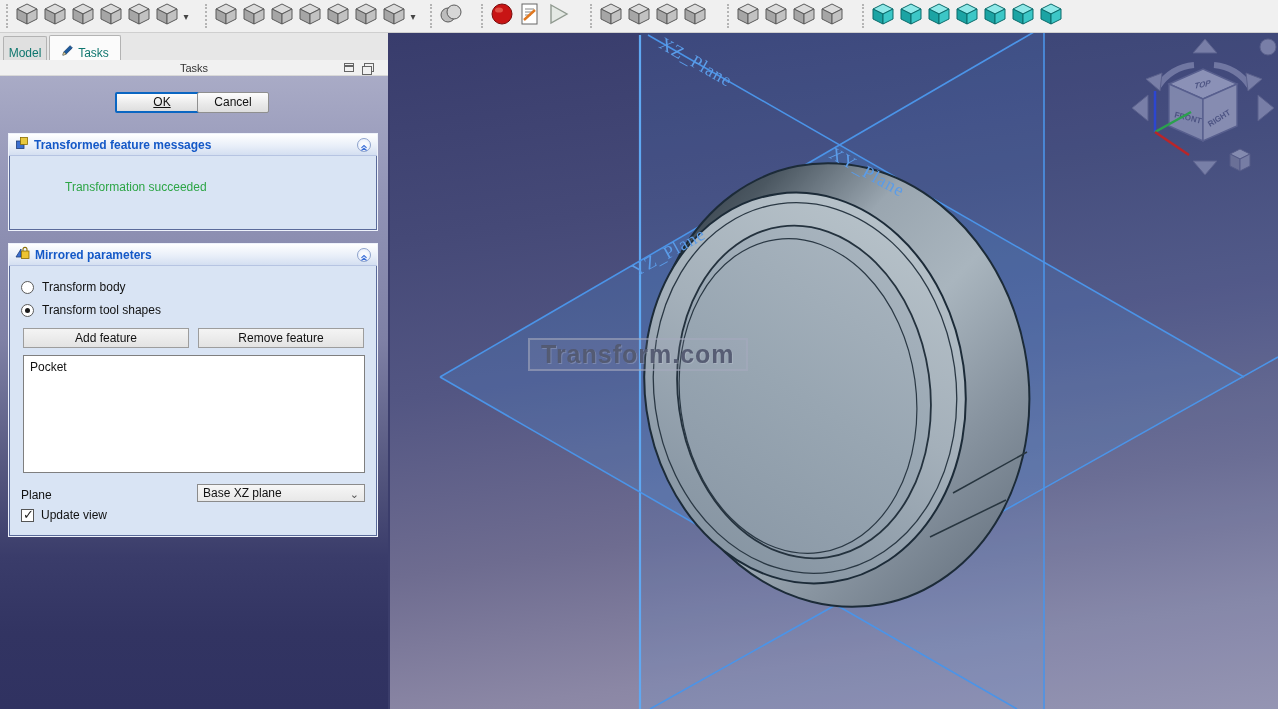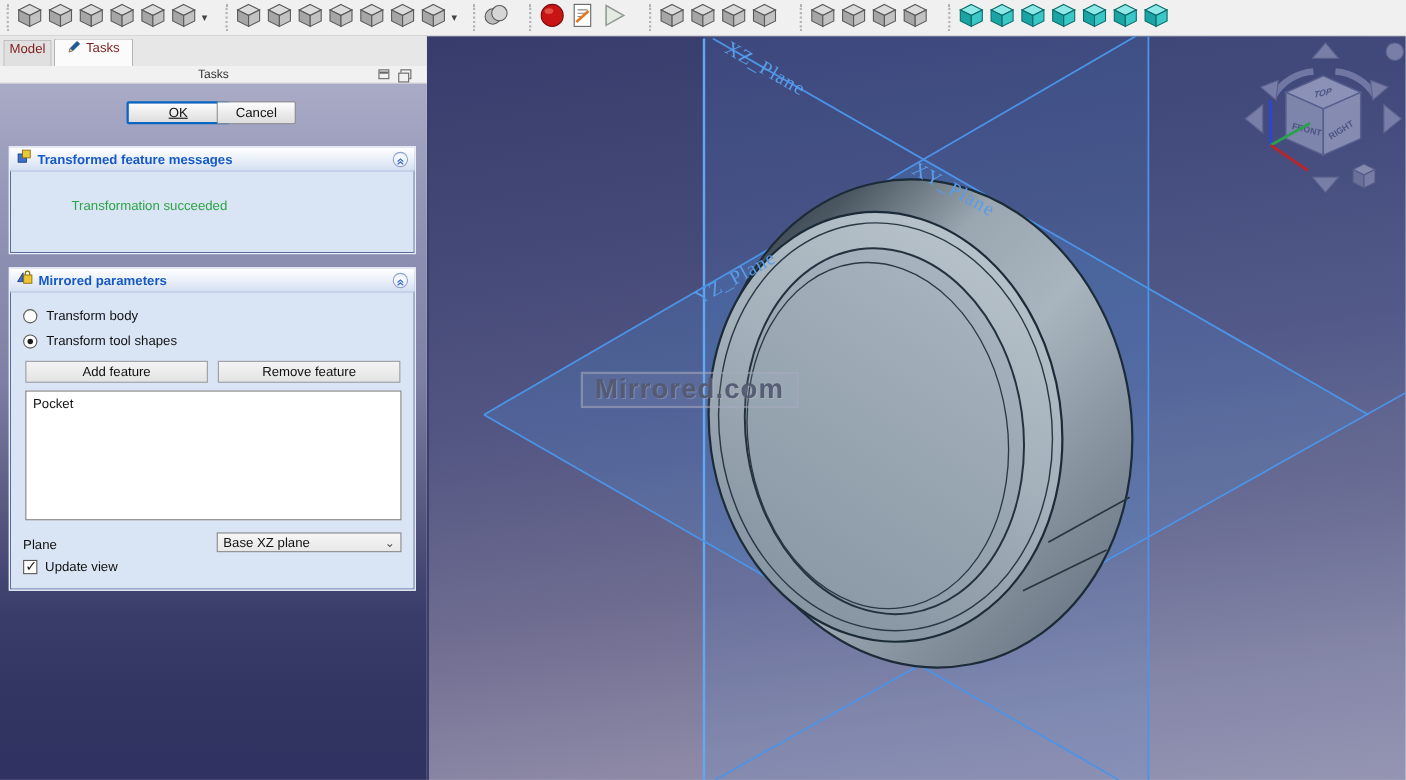--- a/index.html
+++ b/index.html
@@ -15,22 +15,22 @@
   .tgroup::before { content:""; display:block; height:24px; margin-right:5px;
     border-left:2px dotted #b4b4b4; }
   .tbtn { width:28px; height:28px; display:flex; align-items:center; justify-content:center;
     border-radius:3px; }
   .caret { font-size:10px; color:#444; width:10px; text-align:center; }
 
   
   #left { position:absolute; left:0; top:33px; width:390px; height:676px;
     border-right:2px solid #3b3d6b; }
   #tabbar { position:relative; height:27px; background:#e7e7e7; }
-  .tab { position:absolute; top:3px; height:24px; display:flex; align-items:flex-start;
-    justify-content:center; font-size:12px; color:#7f1d1d;
+  .tab { position:absolute; top:3px; height:24px; display:flex; align-items:flex-end;
+    justify-content:center; font-size:12px; color:#0f766e;
     border:1px solid #b3b3b3; border-bottom:none; border-radius:2px 2px 0 0; }
   #tab-model { left:3px; width:44px; background:#e0e0e0; }
   #tab-tasks { left:49px; width:72px; background:#fbfbfb; height:25px; top:2px; gap:4px; }
   #paneltitle { position:relative; height:16px; background:#f1f1f1;
     font-size:11px; color:#333; text-align:center; line-height:16px;
     border-bottom:1px solid #d8d8d8; }
   .title-ico { position:absolute; top:3px; width:10px; height:9px; border:1px solid #666; background:transparent; }
   #dock-icon { right:34px; }
   #dock-icon::after { content:""; position:absolute; left:0; top:1px; width:8px; height:2px; background:#666; }
   #float-icon { right:14px; }
@@ -517,15 +517,15 @@
         <text class="nav-face-label" transform="translate(804,56) rotate(-12) skewX(-24)">TOP</text>
         <text class="nav-face-label" transform="translate(784,84) rotate(14)">FRONT</text>
         <text class="nav-face-label" transform="translate(820,94) rotate(-32)">RIGHT</text>
         <g stroke-width="2.5">
           <line x1="765" y1="99" x2="765" y2="58" stroke="#2b46d8"></line>
           <line x1="765" y1="99" x2="801" y2="79" stroke="#29a84a"></line>
           <line x1="765" y1="99" x2="799" y2="122" stroke="#c42222"></line>
         </g>
       </g>
     </svg>
-    <div id="watermark">Mirrored.com</div>
+    <div id="watermark">Transform.com</div>
   </div>
 </div>
 
 </body></html>

